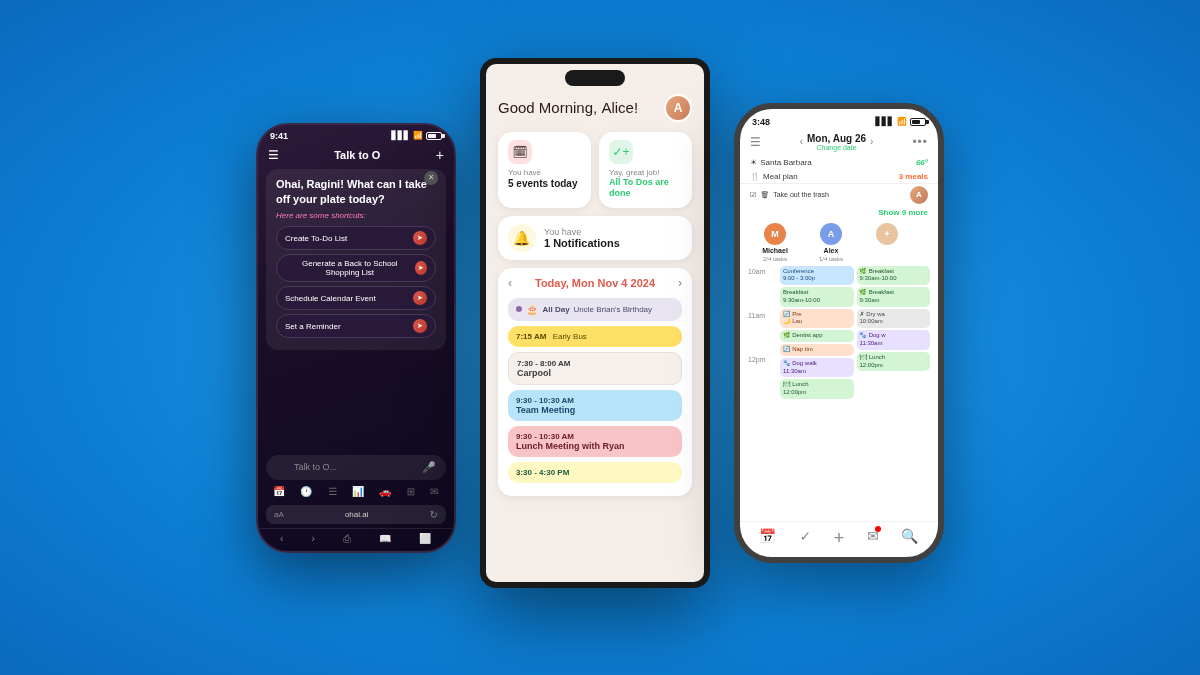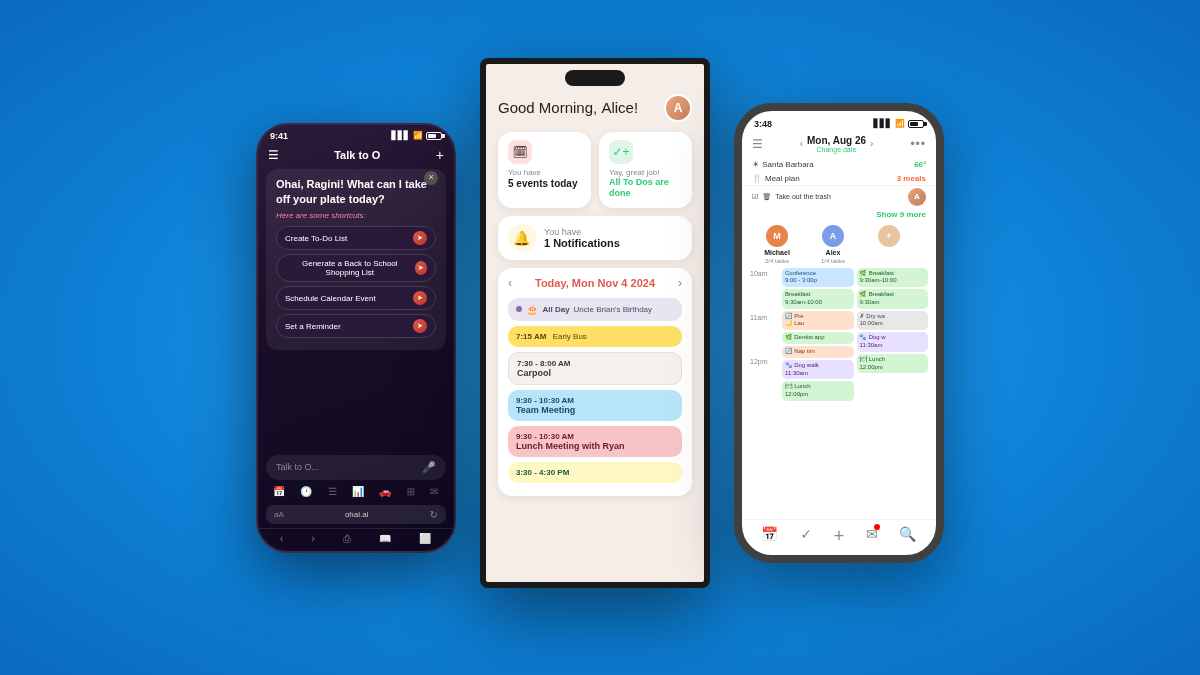--- a/index.html
+++ b/index.html
@@ -40,30 +40,30 @@
       border-radius: 32px;
       display: flex;
       flex-direction: column;
     }
     .phone-center {
       width: 230px;
       height: 530px;
       background: #f5ede8;
       border: 6px solid #1a1a1a;
       box-shadow: 0 25px 70px rgba(0,0,0,0.5);
-      border-radius: 8px;
+      border-radius: 16px;
       display: flex;
       flex-direction: column;
       margin-top: -30px;
     }
     .phone-right {
       width: 210px;
       height: 460px;
       background: #ffffff;
-      border: 8px solid #404040;
+      border: 6px solid #404040;
       box-shadow: 0 20px 60px rgba(0,0,0,0.4);
       border-radius: 38px;
       display: flex;
       flex-direction: column;
       margin-top: -10px;
     }
 
     
     .notch-bar {
       display: flex;
@@ -151,21 +151,21 @@
     }
     .ohai-input-area {
       margin: 0 8px;
       background: rgba(255,255,255,0.08);
       border-radius: 20px;
       padding: 6px 10px;
       display: flex;
       align-items: center;
       justify-content: space-between;
     }
-    .ohai-input-text { color: #888; font-size: 9px; }
+    .ohai-input-text { color: #888; font-size: 9px; margin-left: 18px; }
     .mic-icon { color: #888; font-size: 11px; }
     .ohai-toolbar {
       display: flex;
       justify-content: space-around;
       padding: 6px 8px;
       color: #666;
       font-size: 10px;
     }
     .ohai-browser-bar {
       background: rgba(255,255,255,0.1);

